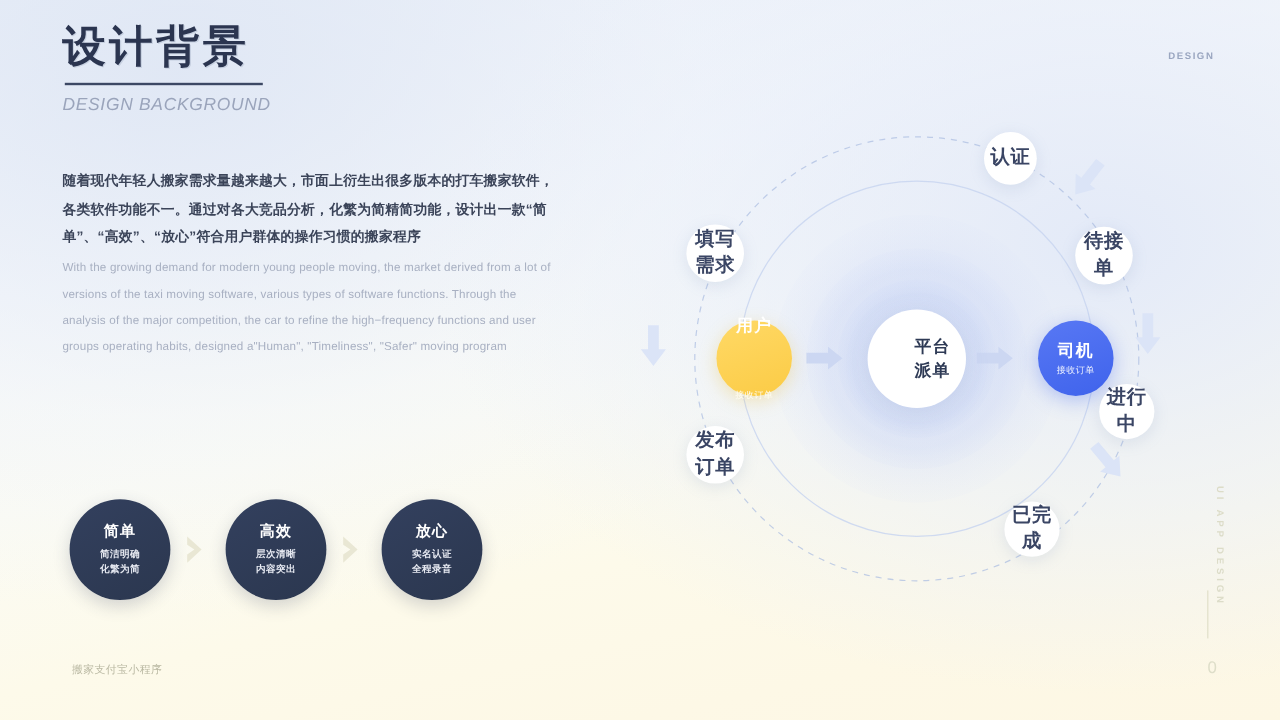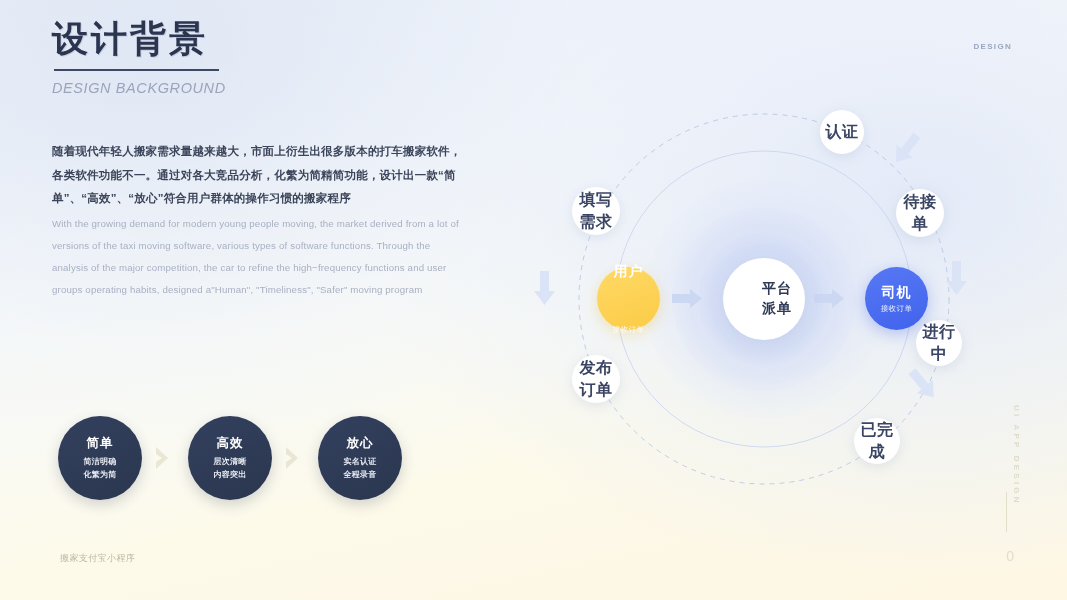--- a/index.html
+++ b/index.html
@@ -247,21 +247,21 @@
     color: #3a4564;
     letter-spacing: 0.6px;
     line-height: 1.35;
     box-shadow: 0 3px 12px rgba(130,148,190,0.18);
   }
   .bub-fill   { width: 48px; height: 48px; left: 52px;  top: 112px; }
   .bub-publish{ width: 48px; height: 48px; left: 52px;  top: 280px; }
   .bub-auth   { width: 44px; height: 44px; left: 300px; top: 35px;  }
   .bub-wait   { width: 48px; height: 48px; left: 376px; top: 114px; }
   .bub-ing    { width: 46px; height: 46px; left: 396px; top: 245px; }
-  .bub-done   { width: 46px; height: 46px; left: 334px; top: 343px; }
+  .bub-done   { width: 46px; height: 46px; left: 317px; top: 343px; }
 </style>
 </head>
 <body>
 
 <div id="slide">
 
   <div class="header">
     <h1 class="title-cn">设计背景</h1>
     <div class="title-rule"></div>
     <p class="title-en">DESIGN BACKGROUND</p>

